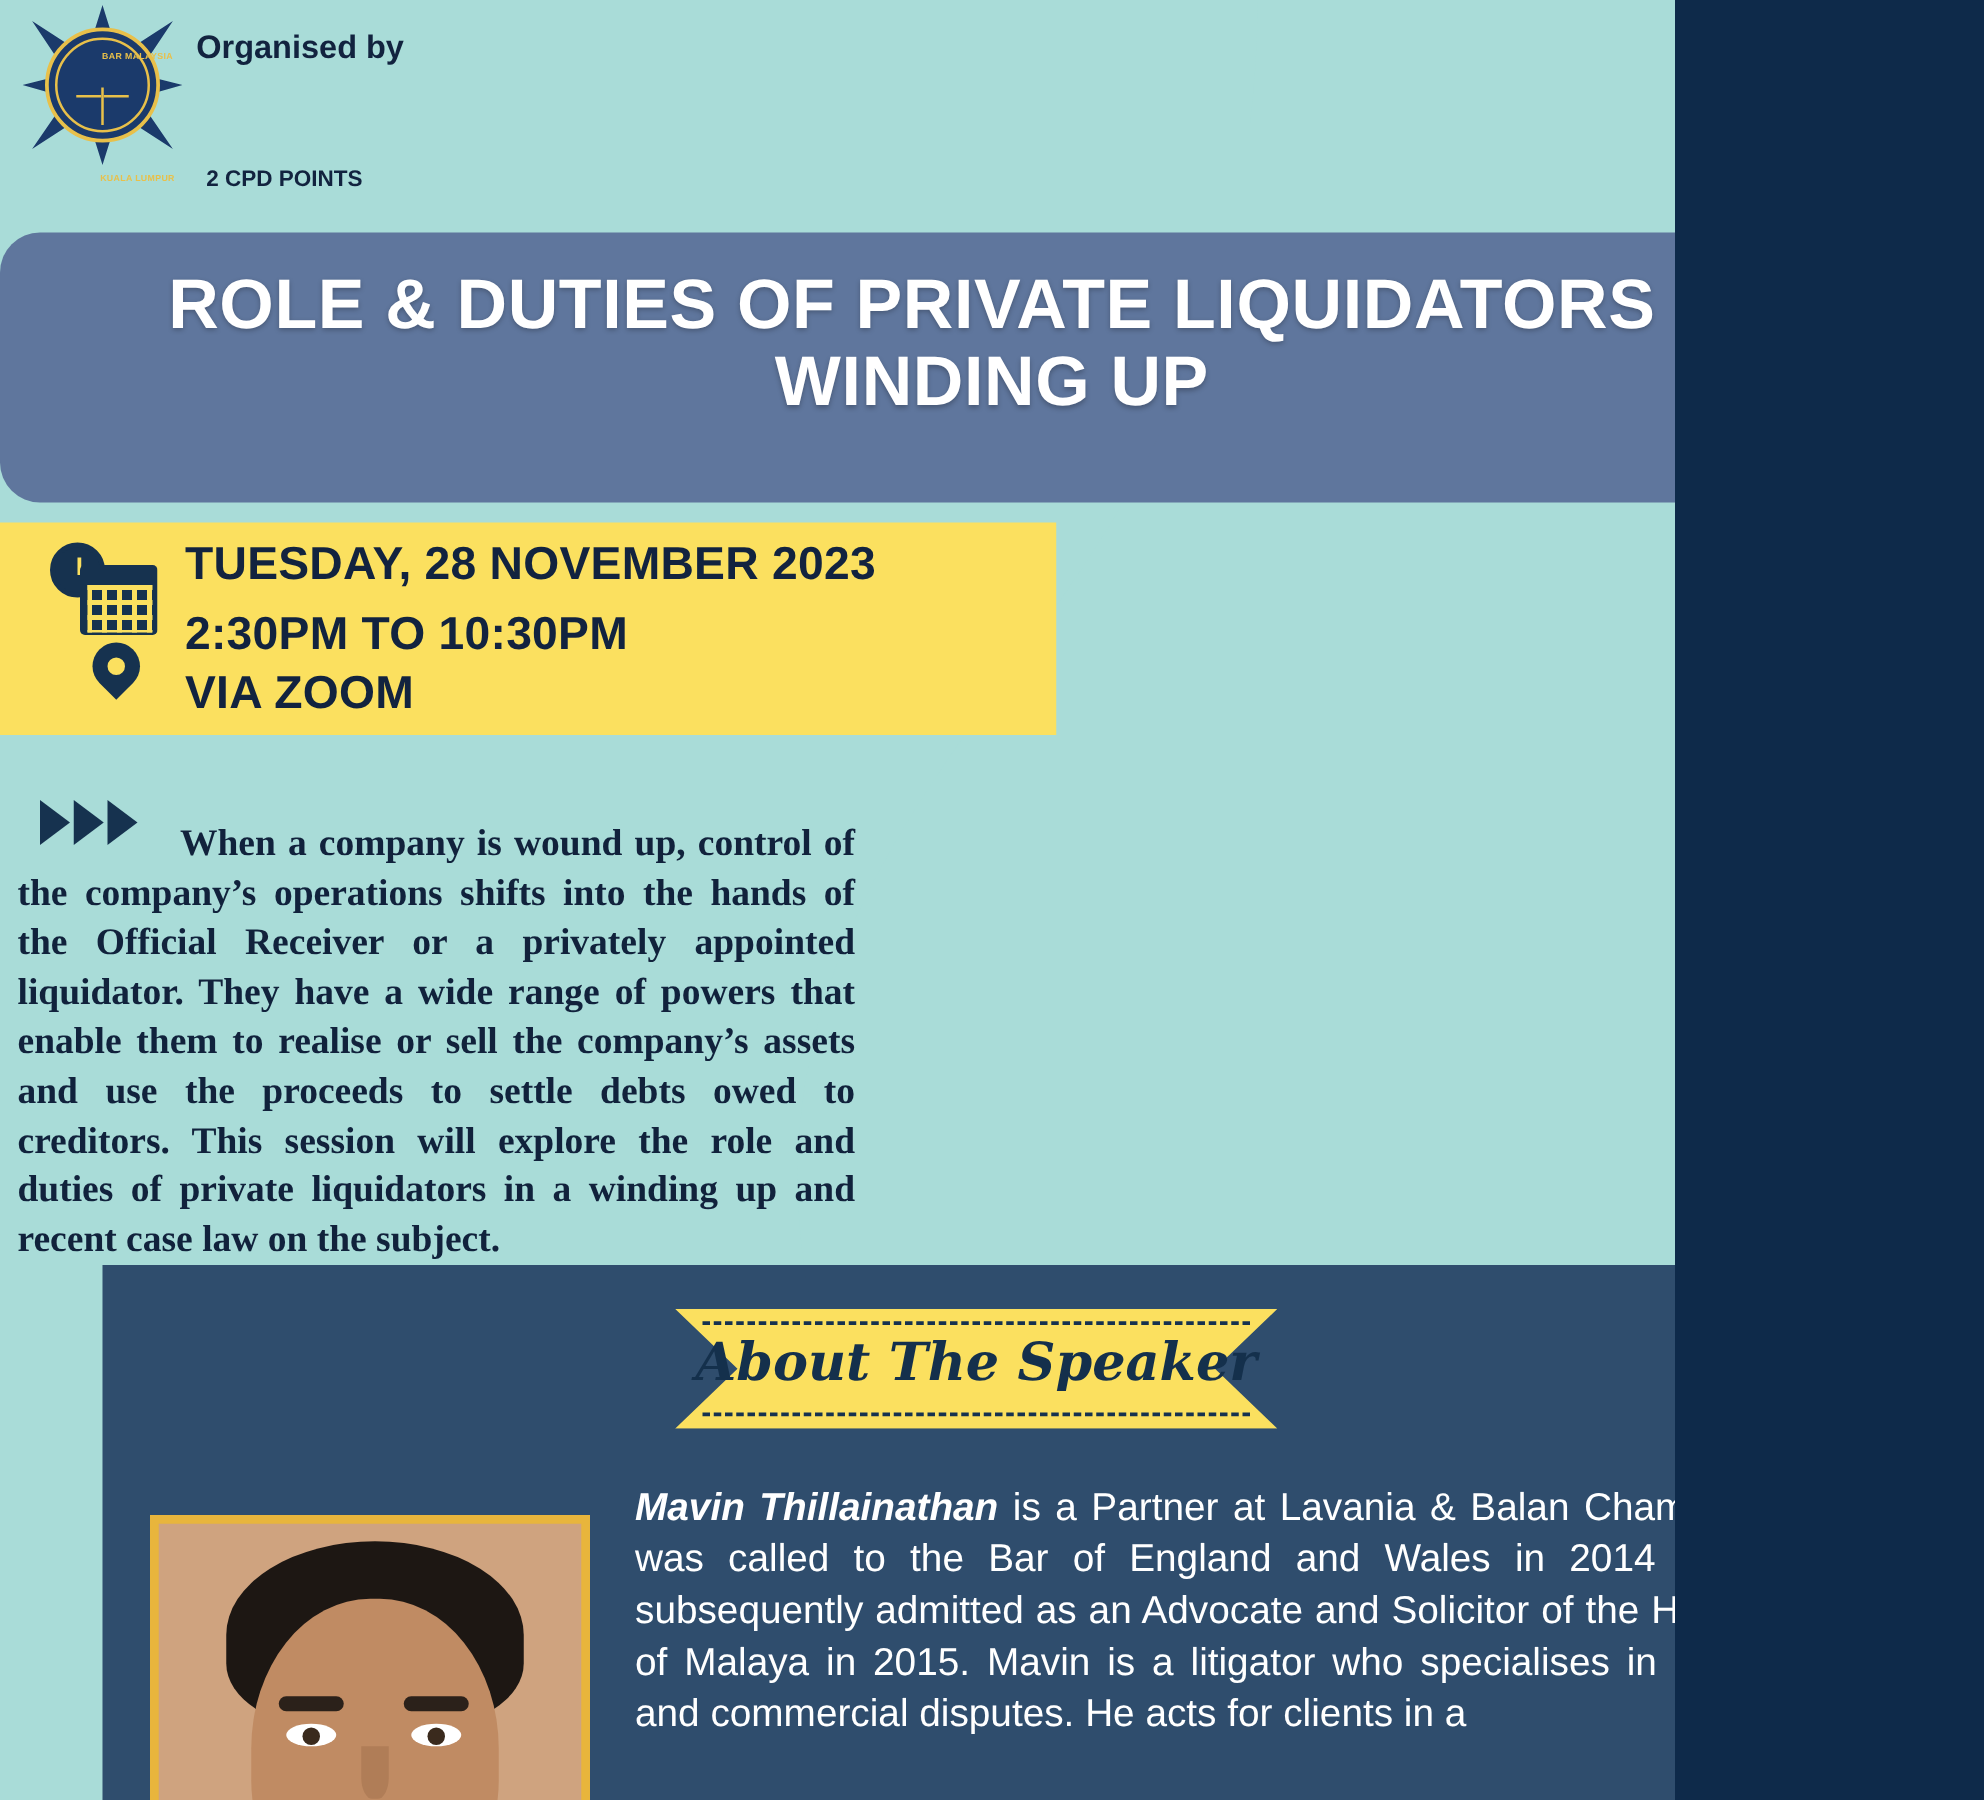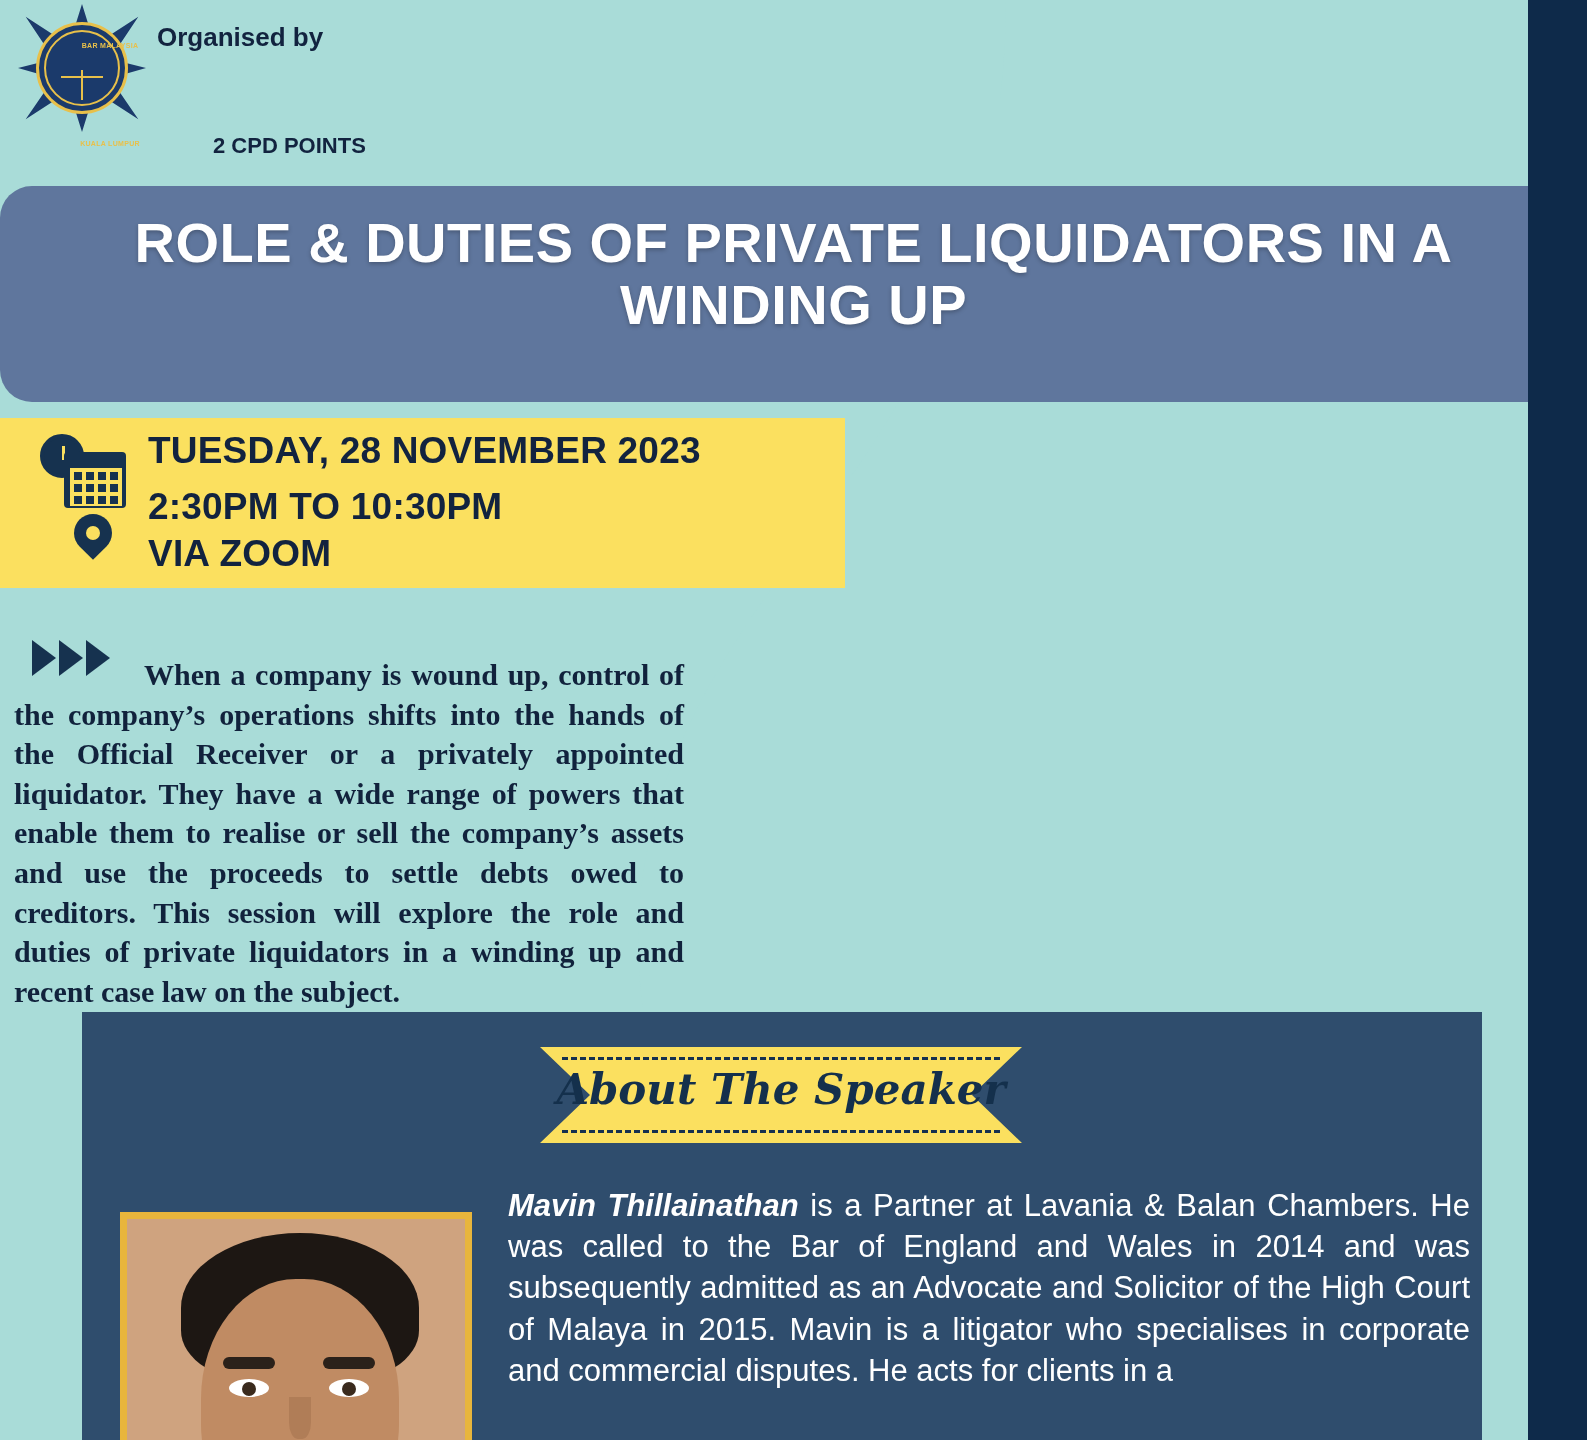--- a/index.html
+++ b/index.html
@@ -5,21 +5,21 @@
   * { box-sizing: border-box; margin: 0; padding: 0; }
   html, body {
     width: 1587px;
     height: 1440px;
     overflow: hidden;
     background: #0e2a4a;
     font-family: "Liberation Sans", sans-serif;
   }
   #poster {
     position: relative;
-    width: 1528px;
+    width: 1340px;
     height: 1440px;
     overflow: hidden;
     background: #8b5cf6;
     text-decoration: underline;
   }
 
   
   .photo-region {
     position: absolute;
     top: 0; left: 0;
@@ -204,21 +204,21 @@
   .org-by {
     position: absolute; left: 157px; top: 22px;
     font-size: 26px; font-weight: 700; color: #12233f;
   }
   .org-name {
     position: absolute; left: 157px; top: 60px;
     font-size: 26px; font-weight: 700; color: #12233f;
   }
   .cpd {
     position: absolute; left: 165px; top: 133px;
-    font-size: 22px; font-weight: 700; color: #12233f; margin-left: 48px;
+    font-size: 18px; font-weight: 700; color: #12233f;
   }
 
   
   .title-band {
     position: absolute; top: 186px; left: 0; width: 1587px; height: 216px;
     background: rgba(84,104,148,0.88);
     border-radius: 32px;
   }
   .title-band .t {
     position: absolute; left: 0; right: 0; top: 26px;

